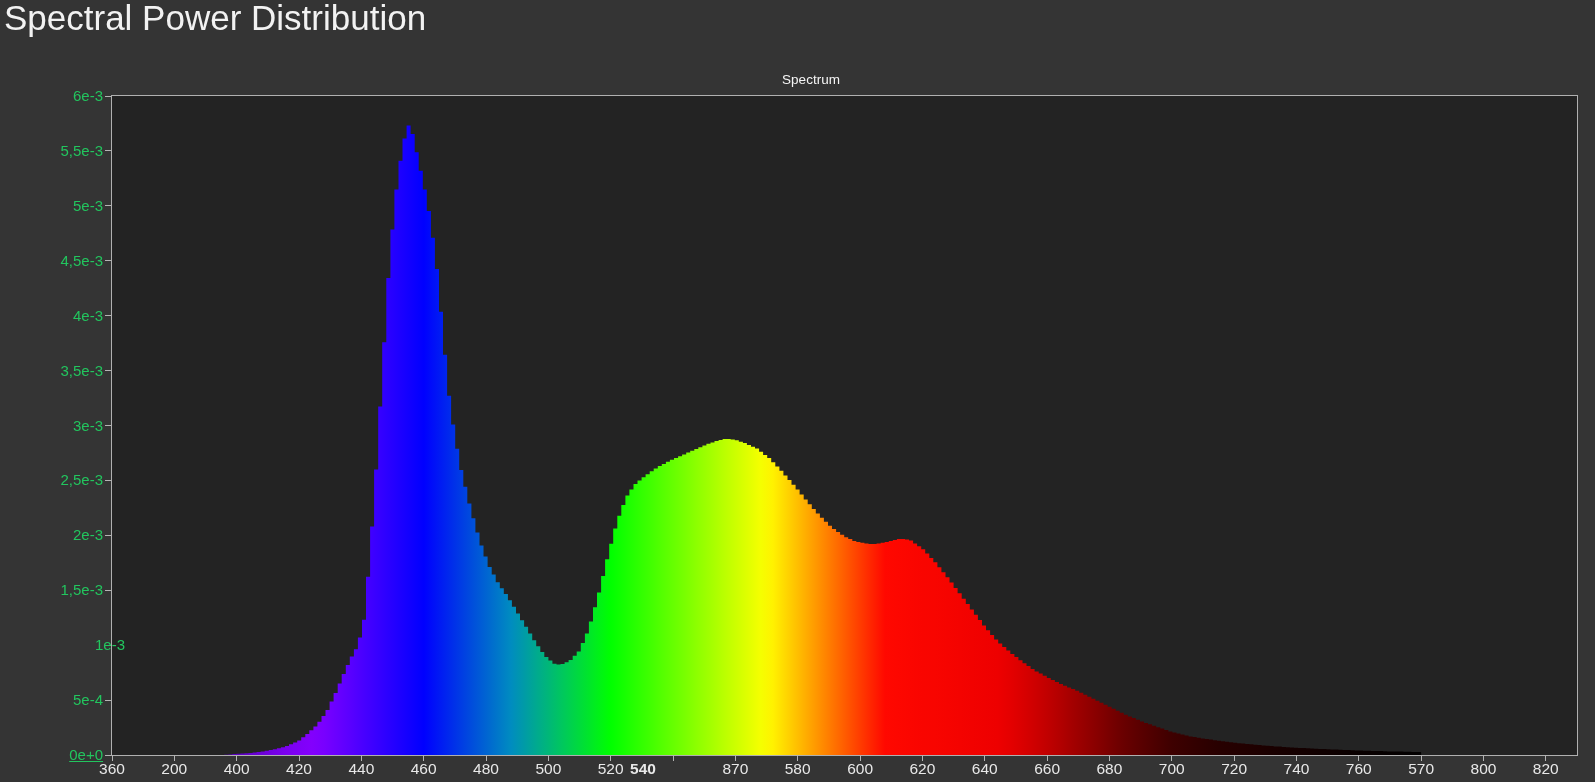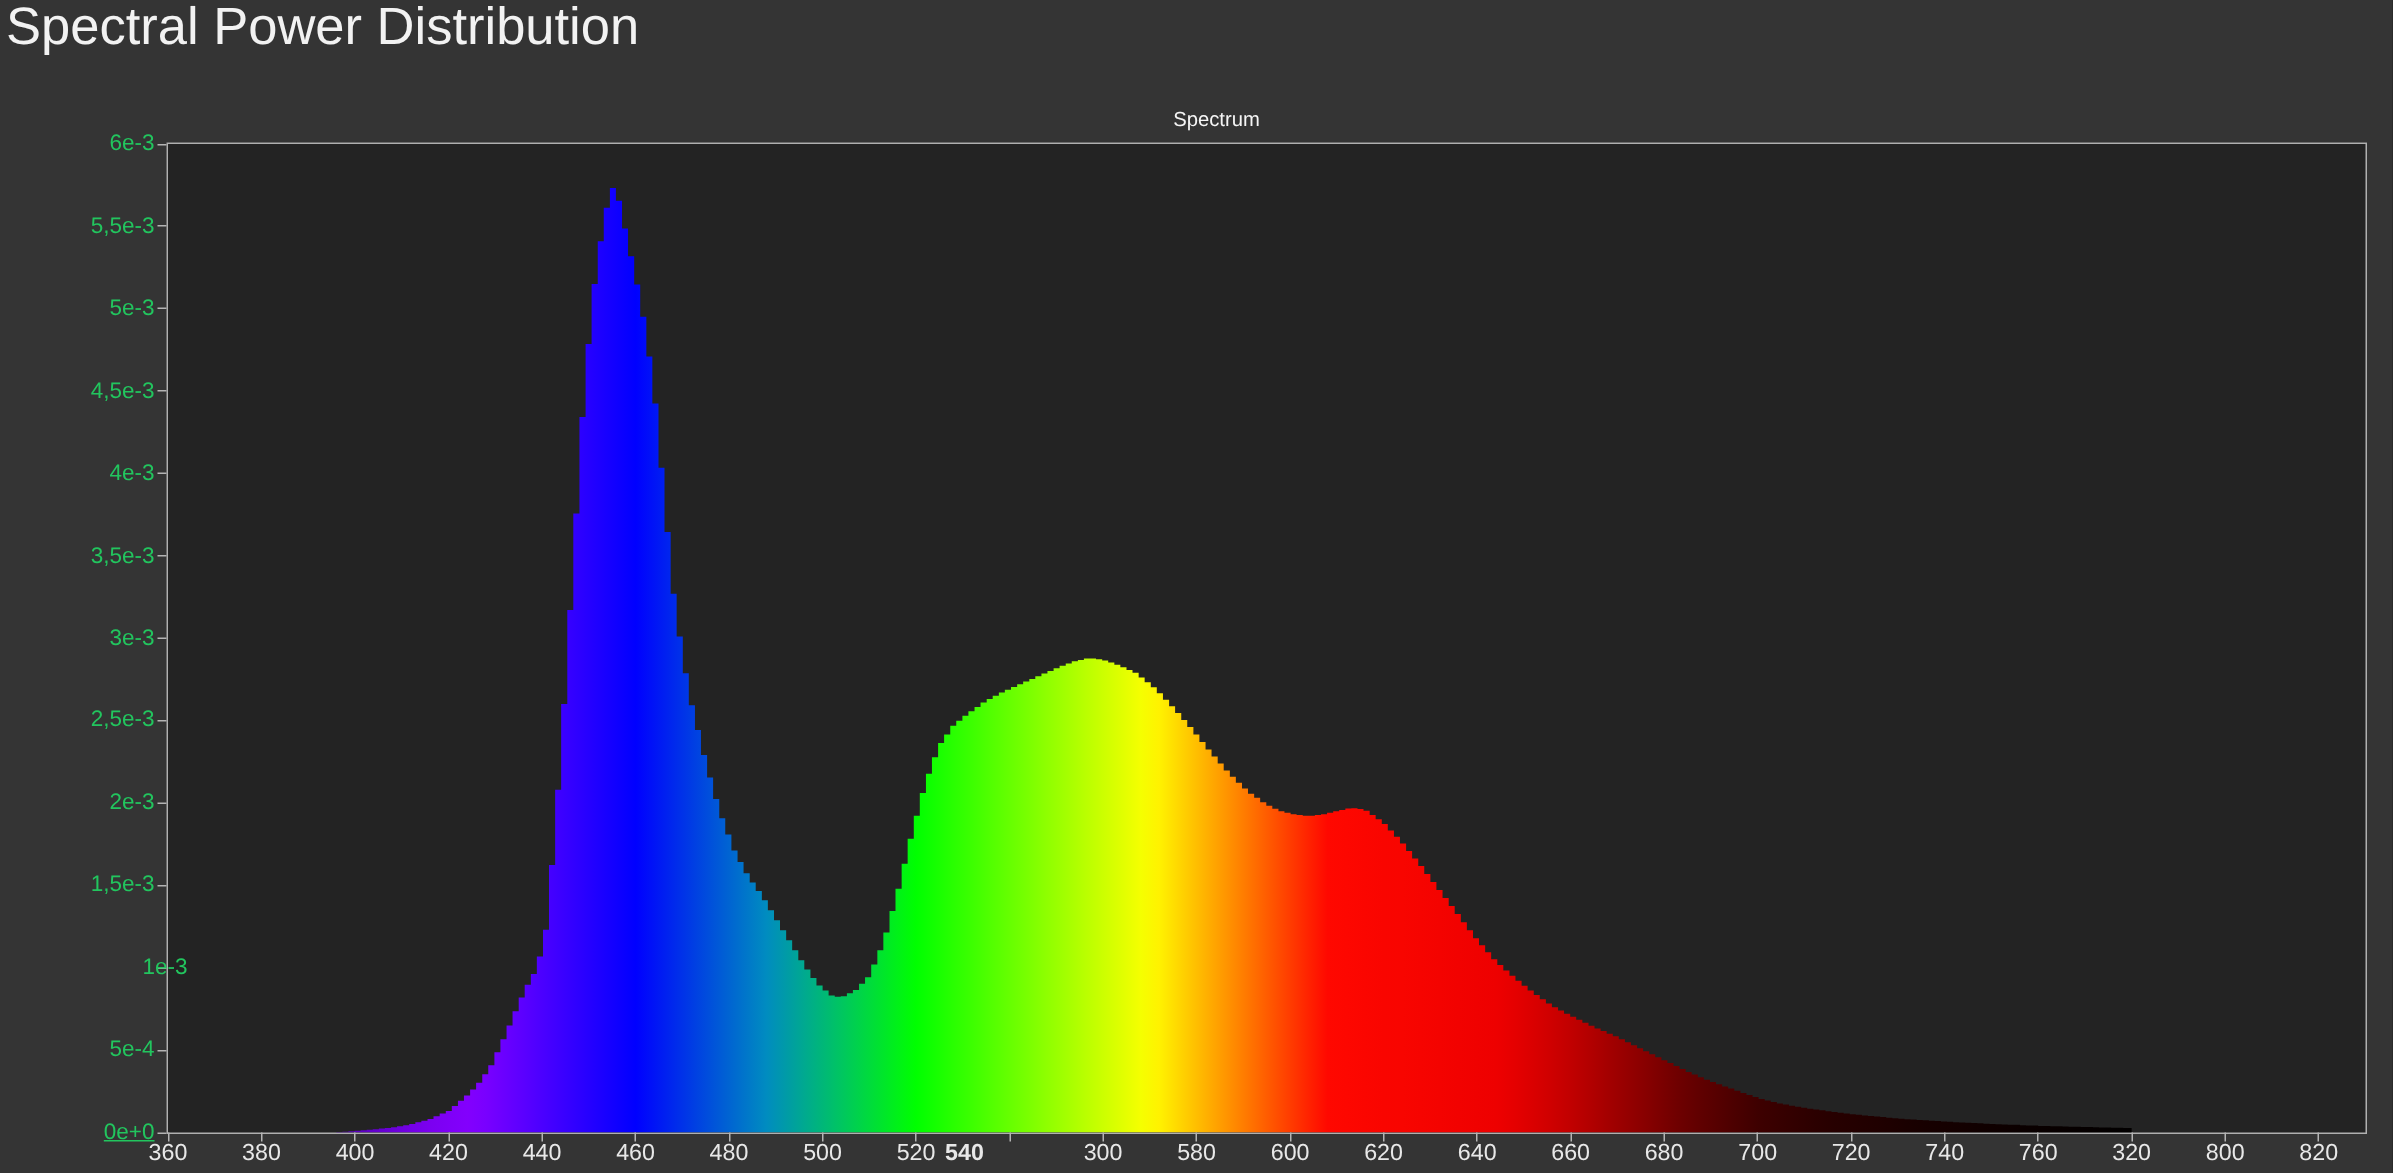--- a/index.html
+++ b/index.html
@@ -150,39 +150,39 @@
           </linearGradient>
         </defs>
         <path d="M112.2,659V658.7H116.3V658.5H120.3V658.1H124.4V657.8H128.4V657.5H132.5V657.2H136.5V656.9H140.6V656.4H144.6V656.0H148.7V655.5H152.7V654.8H156.8V654.1H160.8V653.3H164.9V652.2H168.9V651.2H173.0V650.0H177.0V648.2H181.1V646.4H185.2V644.6H189.2V641.3H193.3V637.9H197.3V634.3H201.4V630.4H205.4V625.8H209.5V620.1H213.5V614.1H217.6V605.5H221.6V596.9H225.7V587.6H229.7V578.1H233.8V569.0H237.8V560.5H241.9V553.3H245.9V541.6H250.0V523.8H254.0V480.7H258.1V430.5H262.1V373.4H266.2V310.6H270.2V246.3H274.3V182.0H278.4V133.4H282.4V93.4H286.5V64.8H290.5V42.5H294.6V29.4H298.6V37.9H302.7V56.3H306.7V74.8H310.8V93.6H314.8V115.1H318.9V141.7H322.9V173.0H327.0V215.8H331.0V258.7H335.1V299.8H339.1V328.4H343.2V352.8H347.2V374.1H351.3V390.7H355.3V407.4H359.4V422.3H363.4V436.6H367.5V449.5H371.5V460.4H375.6V471.0H379.7V478.6H383.7V486.2H387.8V492.3H391.8V498.0H395.9V504.2H399.9V510.8H404.0V517.5H408.0V524.2H412.1V530.8H416.1V537.5H420.2V544.2H424.2V550.3H428.3V556.0H432.3V561.0H436.4V564.4H440.4V567.7H444.5V568.5H448.5V568.1H452.6V566.2H456.6V564.0H460.7V559.8H464.7V555.5H468.8V547.0H472.9V537.5H476.9V525.6H481.0V511.3H485.0V496.5H489.1V479.9H493.1V463.2H497.2V447.8H501.2V432.6H505.3V419.8H509.3V408.9H513.4V399.4H517.4V393.6H521.5V387.9H525.5V384.5H529.6V381.2H533.6V378.2H537.7V375.3H541.7V372.4H545.8V370.0H549.8V367.9H553.9V365.7H557.9V363.8H562.0V362.0H566.1V360.2H570.1V358.4H574.2V356.6H578.2V354.8H582.3V353.0H586.3V351.3H590.4V349.5H594.4V347.8H598.5V346.4H602.5V344.9H606.6V344.0H610.6V343.0H614.7V343.0H618.7V343.5H622.8V344.3H626.8V345.7H630.9V347.1H634.9V348.9H639.0V350.7H643.0V352.5H647.1V355.7H651.1V358.9H655.2V362.1H659.2V366.2H663.3V370.5H667.4V374.8H671.4V379.4H675.5V384.0H679.5V388.7H683.6V393.6H687.6V398.6H691.7V403.6H695.7V408.3H699.8V413.0H703.8V417.6H707.9V421.8H711.9V425.8H716.0V429.7H720.0V433.1H724.1V435.9H728.1V438.8H732.2V441.2H736.2V443.1H740.3V444.9H744.3V445.9H748.4V446.8H752.4V447.4H756.5V447.9H760.6V447.9H764.6V447.4H768.7V446.8H772.7V445.9H776.8V444.9H780.8V444.0H784.9V443.0H788.9V442.9H793.0V443.4H797.0V444.5H801.1V447.4H805.1V450.2H809.2V453.3H813.2V457.6H817.3V461.9H821.3V466.3H825.4V471.3H829.4V476.3H833.5V481.3H837.5V486.6H841.6V492.0H845.6V497.3H849.7V502.7H853.8V508.0H857.8V513.4H861.9V518.8H865.9V524.1H870.0V529.5H874.0V534.2H878.1V538.9H882.1V543.5H886.2V547.4H890.2V551.0H894.3V554.5H898.3V557.9H902.4V561.1H906.4V564.3H910.5V567.3H914.5V570.1H918.6V573.0H922.6V575.5H926.7V577.6H930.7V579.8H934.8V581.9H938.8V583.9H942.9V585.9H947.0V587.9H951.0V589.7H955.1V591.4H959.1V593.1H963.2V594.8H967.2V596.8H971.3V598.8H975.3V600.8H979.4V602.8H983.4V604.8H987.5V606.8H991.5V608.8H995.6V610.8H999.6V612.7H1003.7V614.7H1007.7V616.7H1011.8V618.7H1015.8V620.4H1019.9V622.1H1023.9V623.8H1028.0V625.4H1032.0V626.9H1036.1V628.3H1040.1V629.7H1044.2V631.2H1048.3V632.6H1052.3V634.0H1056.4V635.4H1060.4V636.6H1064.5V637.6H1068.5V638.6H1072.6V639.6H1076.6V640.4H1080.7V641.1H1084.7V641.8H1088.8V642.5H1092.8V643.1H1096.9V643.6H1100.9V644.2H1105.0V644.8H1109.0V645.3H1113.1V645.8H1117.1V646.3H1121.2V646.8H1125.2V647.2H1129.3V647.6H1133.3V648.0H1137.4V648.3H1141.5V648.7H1145.5V649.1H1149.6V649.5H1153.6V649.8H1157.7V650.1H1161.7V650.4H1165.8V650.6H1169.8V650.9H1173.9V651.2H1177.9V651.4H1182.0V651.7H1186.0V651.9H1190.1V652.1H1194.1V652.3H1198.2V652.5H1202.2V652.7H1206.3V652.9H1210.3V653.1H1214.4V653.3H1218.4V653.5H1222.5V653.6H1226.5V653.8H1230.6V653.9H1234.7V654.1H1238.7V654.3H1242.8V654.4H1246.8V654.6H1250.9V654.7H1254.9V654.8H1259.0V654.9H1263.0V655.0H1267.1V655.1H1271.1V655.2H1275.2V655.4H1279.2V655.4H1283.3V655.5H1287.3V655.6H1291.4V655.7H1295.4V655.8H1299.5V655.9H1303.5V656.0H1307.6V656.0H1309.1V659Z" fill="url(#spec-grad)"></path>
       </svg>
   </div>
 
   <div id="x-axis">
       <div class="tickmark" style="left: 111.5px; top: 755px; width: 1px; height: 6px;"></div>
       <div class="x-tick-label" style="left: 112px;">360</div>
       <div class="tickmark" style="left: 173.8px; top: 755px; width: 1px; height: 6px;"></div>
-      <div class="x-tick-label" style="left: 174.3px;">380</div>
+      <div class="x-tick-label" style="left: 174.3px;">200</div>
       <div class="tickmark" style="left: 236.2px; top: 755px; width: 1px; height: 6px;"></div>
       <div class="x-tick-label" style="left: 236.7px;">400</div>
       <div class="tickmark" style="left: 298.5px; top: 755px; width: 1px; height: 6px;"></div>
       <div class="x-tick-label" style="left: 299px;">420</div>
       <div class="tickmark" style="left: 360.9px; top: 755px; width: 1px; height: 6px;"></div>
       <div class="x-tick-label" style="left: 361.4px;">440</div>
       <div class="tickmark" style="left: 423.2px; top: 755px; width: 1px; height: 6px;"></div>
       <div class="x-tick-label" style="left: 423.7px;">460</div>
       <div class="tickmark" style="left: 485.5px; top: 755px; width: 1px; height: 6px;"></div>
       <div class="x-tick-label" style="left: 486px;">480</div>
       <div class="tickmark" style="left: 547.9px; top: 755px; width: 1px; height: 6px;"></div>
       <div class="x-tick-label" style="left: 548.4px;">500</div>
       <div class="tickmark" style="left: 610.2px; top: 755px; width: 1px; height: 6px;"></div>
       <div class="x-tick-label" style="left: 610.7px;">520</div>
       <div class="tickmark" style="left: 672.6px; top: 755px; width: 1px; height: 6px;"></div>
       <div class="x-tick-label" style="left: 643px; font-weight: bold;">540</div>
       <div class="tickmark" style="left: 734.9px; top: 755px; width: 1px; height: 6px;"></div>
-      <div class="x-tick-label" style="left: 735.4px;">300</div>
+      <div class="x-tick-label" style="left: 735.4px;">870</div>
       <div class="tickmark" style="left: 797.2px; top: 755px; width: 1px; height: 6px;"></div>
       <div class="x-tick-label" style="left: 797.7px;">580</div>
       <div class="tickmark" style="left: 859.6px; top: 755px; width: 1px; height: 6px;"></div>
       <div class="x-tick-label" style="left: 860.1px;">600</div>
       <div class="tickmark" style="left: 921.9px; top: 755px; width: 1px; height: 6px;"></div>
       <div class="x-tick-label" style="left: 922.4px;">620</div>
       <div class="tickmark" style="left: 984.3px; top: 755px; width: 1px; height: 6px;"></div>
       <div class="x-tick-label" style="left: 984.8px;">640</div>
       <div class="tickmark" style="left: 1046.6px; top: 755px; width: 1px; height: 6px;"></div>
       <div class="x-tick-label" style="left: 1047.1px;">660</div>
@@ -190,21 +190,21 @@
       <div class="x-tick-label" style="left: 1109.4px;">680</div>
       <div class="tickmark" style="left: 1171.3px; top: 755px; width: 1px; height: 6px;"></div>
       <div class="x-tick-label" style="left: 1171.8px;">700</div>
       <div class="tickmark" style="left: 1233.6px; top: 755px; width: 1px; height: 6px;"></div>
       <div class="x-tick-label" style="left: 1234.1px;">720</div>
       <div class="tickmark" style="left: 1296px; top: 755px; width: 1px; height: 6px;"></div>
       <div class="x-tick-label" style="left: 1296.5px;">740</div>
       <div class="tickmark" style="left: 1358.3px; top: 755px; width: 1px; height: 6px;"></div>
       <div class="x-tick-label" style="left: 1358.8px;">760</div>
       <div class="tickmark" style="left: 1420.6px; top: 755px; width: 1px; height: 6px;"></div>
-      <div class="x-tick-label" style="left: 1421.1px;">320</div>
+      <div class="x-tick-label" style="left: 1421.1px;">570</div>
       <div class="tickmark" style="left: 1483px; top: 755px; width: 1px; height: 6px;"></div>
       <div class="x-tick-label" style="left: 1483.5px;">800</div>
       <div class="tickmark" style="left: 1545.3px; top: 755px; width: 1px; height: 6px;"></div>
       <div class="x-tick-label" style="left: 1545.8px;">820</div>
     </div>
   <div id="y-axis">
       <div class="tickmark" style="left: 105px; top: 754.5px; width: 6px; height: 1px;"></div>
       <div class="y-tick-label" style="top: 746px; text-decoration: underline;">0e+0</div>
       <div class="tickmark" style="left: 105px; top: 699.6px; width: 6px; height: 1px;"></div>
       <div class="y-tick-label" style="top: 691.1px;">5e-4</div>

